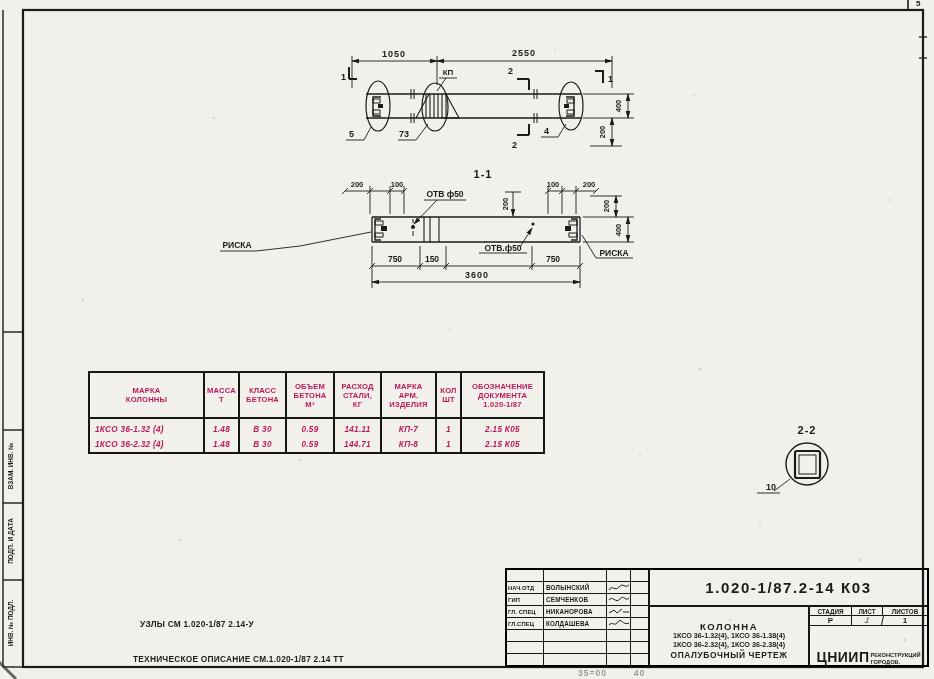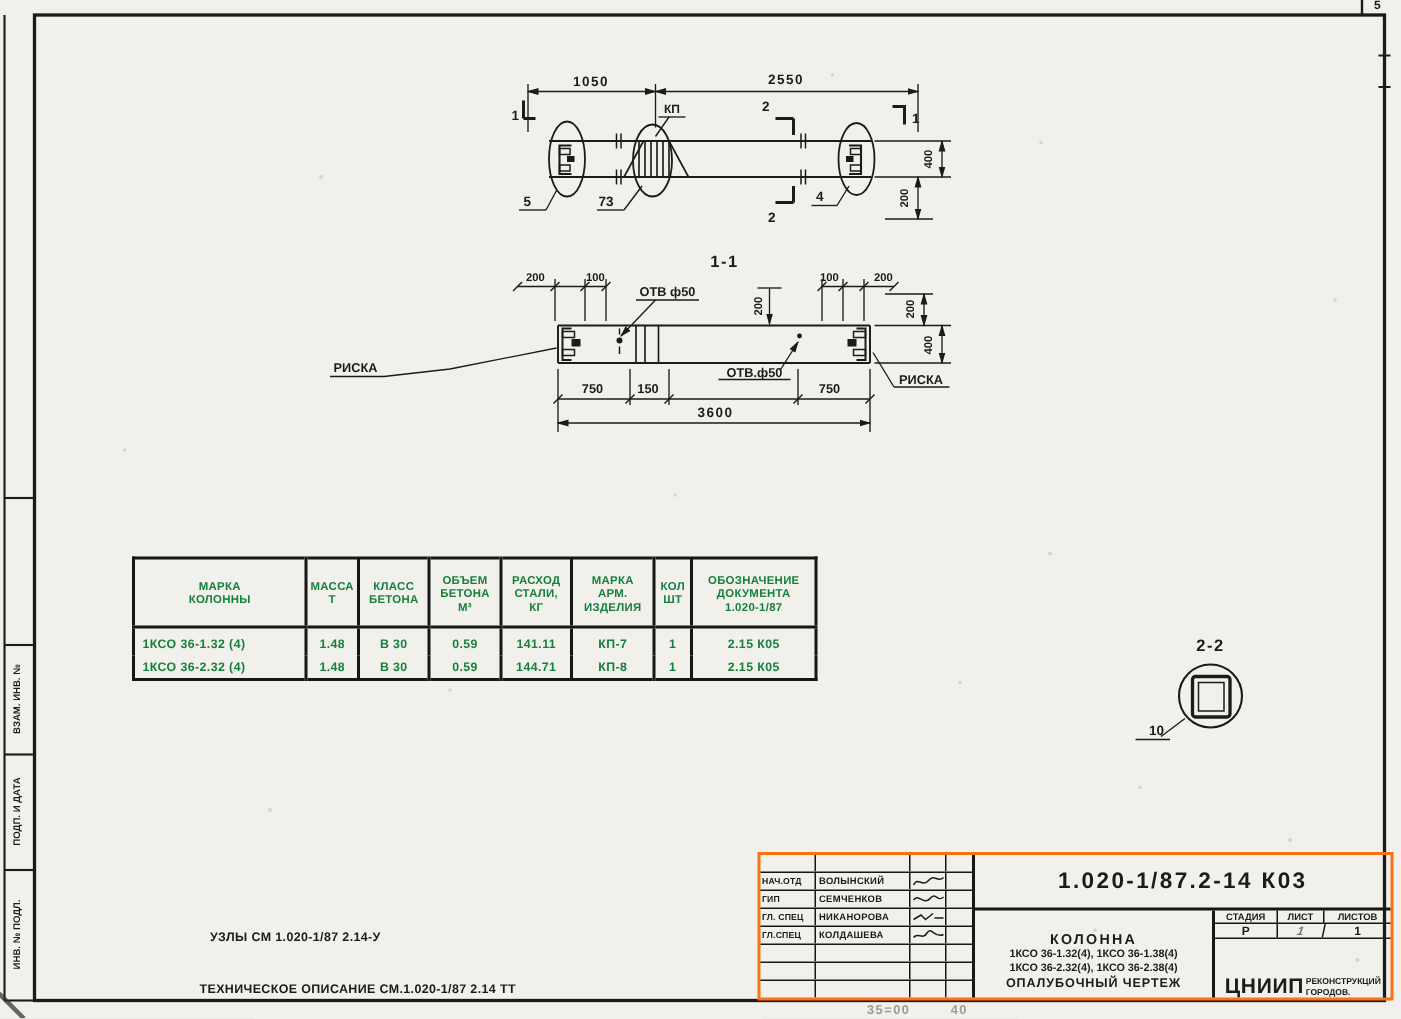--- a/index.html
+++ b/index.html
@@ -3,38 +3,38 @@
 <meta charset="utf-8">
 <style>
   html,body{margin:0;padding:0;background:#e8e6e0;}
   .page{position:relative;width:934px;height:679px;background:#f2f0ea;overflow:hidden;
         font-family:"Liberation Sans",sans-serif;color:#1b1b1b;}
   .page svg.linework{position:absolute;left:0;top:0;}
   svg text{font-family:"Liberation Sans",sans-serif;font-weight:700;fill:#1b1b1b;}
 
   
   table.spec{position:absolute;left:88px;top:371px;border-collapse:collapse;table-layout:fixed;
-             border:2px solid #161616;font-weight:700;color:#15803d;}
+             border:2px solid #161616;font-weight:700;color:#be185d;}
   table.spec th{border-left:2px solid #161616;border-bottom:2px solid #161616;
                 font-size:7.6px;line-height:9px;padding:2px 1px;white-space:pre-line;
                 text-align:center;vertical-align:middle;height:40px;letter-spacing:.2px;}
   table.spec td{border-left:2px solid #161616;font-size:8.2px;height:15px;padding:0 2px;
-                text-align:center;letter-spacing:.3px;}
+                text-align:center;letter-spacing:.3px;font-style:italic;}
   table.spec th:first-child,table.spec td:first-child{border-left:none;}
   table.spec td:first-child{text-align:left;padding-left:5px;}
   table.spec tbody tr:first-child td{padding-top:3px;}
 
   
   .notes{position:absolute;left:133px;top:596px;font-size:8.3px;font-weight:700;
          line-height:11.5px;letter-spacing:.25px;white-space:pre;}
   .notes .n1{padding-left:7px;}
 
   
   .tblock{position:absolute;left:505px;top:568px;width:424px;height:99px;box-sizing:border-box;
-          border:2px solid #f97316;display:flex;font-weight:700;}
+          border:2px solid #000000;display:flex;font-weight:700;}
   .sigcol{width:143px;box-sizing:border-box;border-right:2px solid #161616;display:flex;flex-direction:column;}
   .sigrow{flex:1;display:flex;border-bottom:1px solid #161616;overflow:hidden;}
   .sigrow:last-child{border-bottom:none;}
   .sigrow>div{display:flex;align-items:center;overflow:hidden;box-sizing:border-box;}
   .sc1{width:37px;border-right:1px solid #161616;font-size:5.8px;padding-left:1px;letter-spacing:.1px;}
   .sc2{width:63px;border-right:1px solid #161616;font-size:6.3px;padding-left:2px;letter-spacing:.2px;}
   .sc3{width:24px;border-right:1px solid #161616;justify-content:center;}
   .sc4{flex:1;}
   .mainarea{flex:1;display:flex;flex-direction:column;}
   .doccell{height:37px;box-sizing:border-box;border-bottom:2px solid #161616;display:flex;

